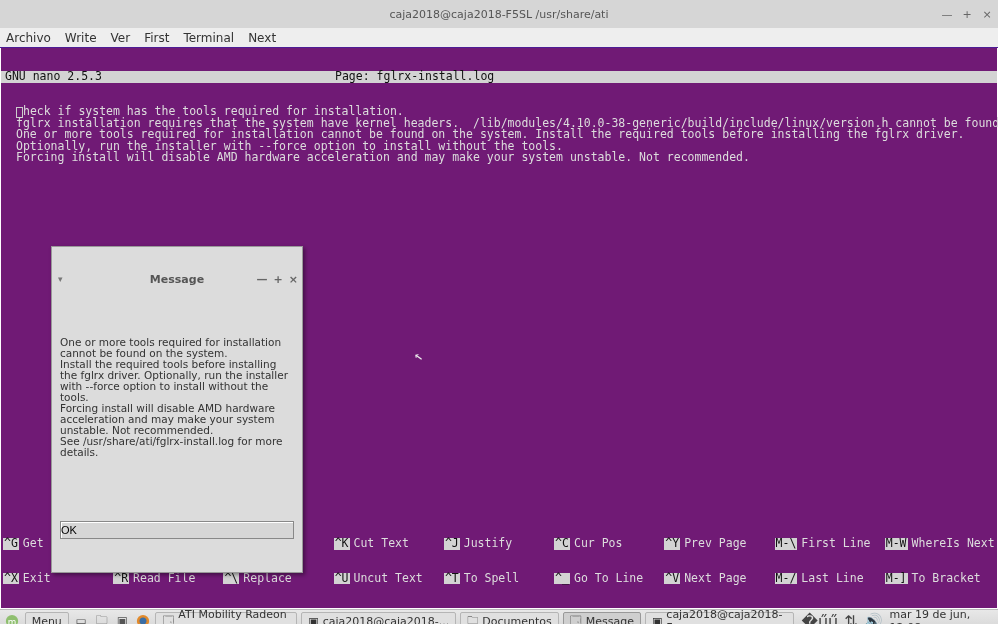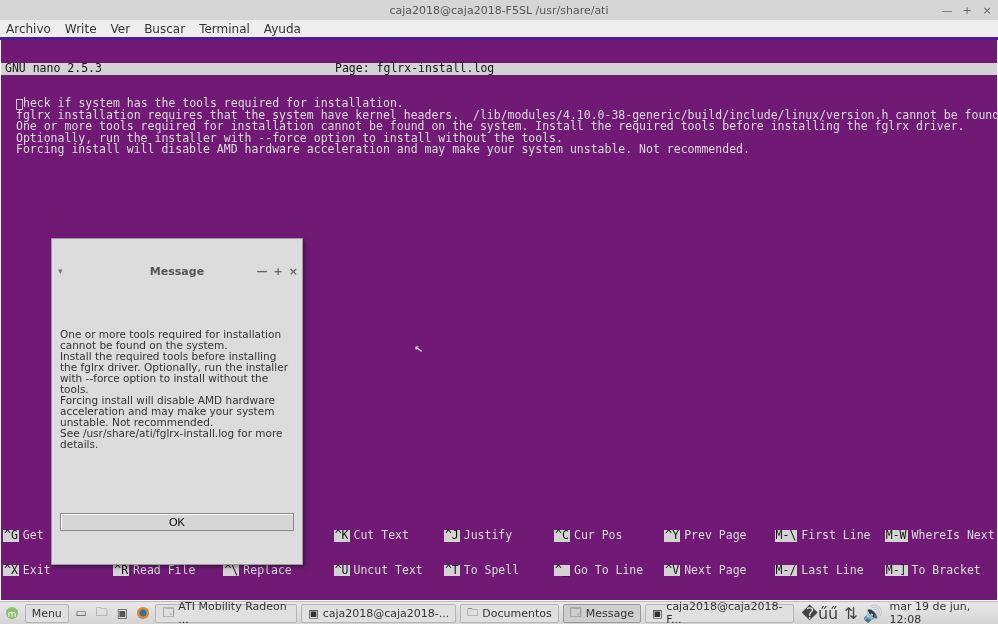--- a/index.html
+++ b/index.html
@@ -2,28 +2,28 @@
 <html><head>
 <meta charset="utf-8">
 <style>
 * { box-sizing: border-box; margin: 0; padding: 0; }
 body {
   width: 998px; height: 624px; overflow: hidden;
   font-family: "DejaVu Sans", sans-serif;
   background: #d6d6d6;
 }
 .window-titlebar {
-  height: 20px; background: #d6d6d6;
+  height: 28px; background: #d6d6d6;
   display: flex; align-items: center; justify-content: center;
   position: relative; font-size: 11px; color: #555;
 }
 .window-titlebar .wc { position: absolute; right: 4px; display: flex; gap: 6px; }
 .window-titlebar .wc span { width: 14px; text-align: center; cursor: default; color:#666; }
 .menubar {
-  height: 20px; background: #eee; border-bottom: 3px solid #4c1d95;
+  height: 20px; background: #eee; border-bottom: 1px solid #4c1d95;
   display: flex; align-items: center; padding: 0 6px; gap: 14px;
   font-size: 12px; color: #333;
 }
 .menubar span { cursor: default; }
 .terminal-area {
   position: relative;
   background: #701a75; color: #ddd;
   font-family: "DejaVu Sans Mono", monospace;
   font-size: 11.5px; line-height: 1.0;
   height: 561px; width: 100%;
@@ -66,21 +66,21 @@
 .dialog-body {
   padding: 4px 8px 10px 8px;
   font-size: 10.5px; line-height: 1.05;
   color: #333;
 }
 .dialog-body .msgtxt { white-space: pre-wrap; font-family: "DejaVu Sans", sans-serif;}
 .dialog-btn {
   display:block; margin: 8px 8px 10px 8px;
   height: 18px; width: calc(100% - 16px);
   background: #d6d6d6; border:1px solid #888;
-  font-size:11px; text-align:center; line-height:16px;
+  font-size:11px; text-align:left; line-height:16px;
   box-shadow: inset 1px 1px 0 #fff;
 }
 .mouse-cursor {
   position:absolute; left: 413px; top: 300px;
   font-size:14px; color:#eee; pointer-events:none;
   transform: rotate(-10deg);
 }
 .taskbar {
   height: 23px; background: linear-gradient(#e8e8e8,#d4d4d4);
   border-top: 1px solid #bbb;
@@ -111,23 +111,23 @@
     <span>—</span>
     <span>+</span>
     <span>×</span>
   </div>
 </div>
 
 <div class="menubar">
   <span>Archivo</span>
   <span>Write</span>
   <span>Ver</span>
-  <span>Buscar</span>
+  <span>First</span>
   <span>Terminal</span>
-  <span>Ayuda</span>
+  <span>Next</span>
 </div>
 
 <div class="terminal-area">
   <div class="nano-header">
     <span class="left">GNU nano 2.5.3</span>
     <span>Page: fglrx-install.log</span>
   </div>
   <div class="nano-content"><span class="cursor-box"></span><span>heck if system has the tools required for installation.
 fglrx installation requires that the system have kernel headers.  /lib/modules/4.10.0-38-generic/build/include/linux/version.h cannot be found on this system.
 One or more tools required for installation cannot be found on the system. Install the required tools before installing the fglrx driver.

